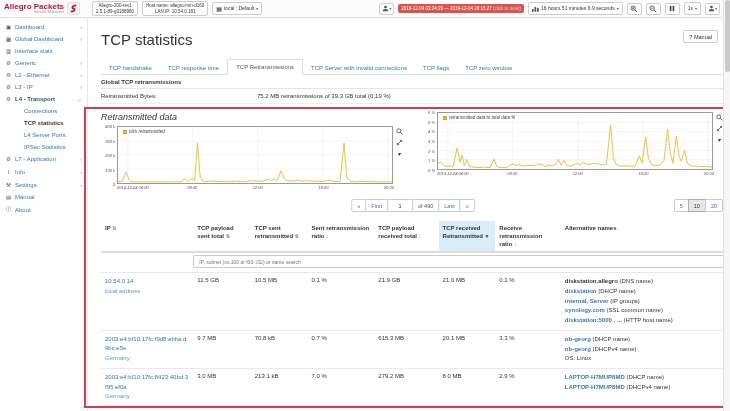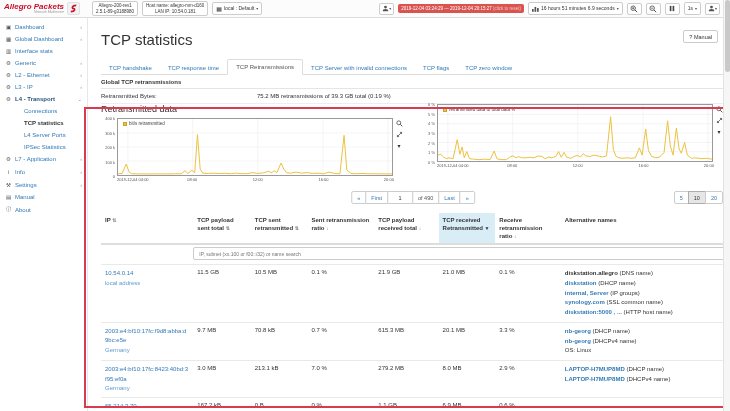--- a/index.html
+++ b/index.html
@@ -2,21 +2,21 @@
 <html><head>
 <meta charset="utf-8">
 <style>
   * { margin:0; padding:0; box-sizing:border-box; }
   html,body { width:730px; height:411px; overflow:hidden; background:#fff;
     font-family:"Liberation Sans", sans-serif; color:#333; }
 
   
   .topbar { height:18px; display:flex; align-items:center; gap:4px;
     padding:0 10px 0 4px; background:#fcfcfc; border-bottom:1px solid #ddd; position:relative; z-index:5; }
-  .logo-wrap { display:flex; align-items:center; gap:3px; width:84px; flex:none;font-style:italic; }
+  .logo-wrap { display:flex; align-items:center; gap:3px; width:84px; flex:none; }
   .logo-text { line-height:1; }
   .logo-title { color:#c8102e; font-weight:bold; font-size:8px; white-space:nowrap; }
   .logo-sub { color:#999; font-size:3.5px; text-align:right; }
   .logo-mark { width:13px; height:13px; background:#f3f3f3; border:1px solid #e0e0e0; border-radius:2px;
     display:flex; align-items:center; justify-content:center; flex:none; }
   .tb-btn { background:#fff; border:1px solid #ccc; border-radius:2px; font-size:4.5px;
     line-height:1.25; padding:1px 3px; text-align:center; color:#333; white-space:nowrap; }
   .tb-btn.single { font-size:5px; padding:2px 3px; display:flex; align-items:center; gap:2px; }
   .tb-sq { width:15px; height:12px; display:flex; align-items:center; justify-content:center;
     background:#fff; border:1px solid #ccc; border-radius:2px; }
@@ -51,21 +51,21 @@
   .tab { font-size:6px; color:#337ab7; padding:4px 8px; margin-bottom:-1px; cursor:pointer; white-space:nowrap; }
   .tab.active { color:#555; background:#fff; border:1px solid #ddd; border-bottom:1px solid #fff;
     border-radius:2px 2px 0 0; }
 
   
   .global-head { font-size:6px; font-weight:bold; padding:4px 0 3px 0; border-bottom:1px solid #e5e5e5; }
   .global-row { display:flex; font-size:6px; padding:4px 0; border-bottom:1px solid #eee; }
   .global-row .g-label { width:156px; flex:none; }
 
   
-  .charts-row { display:flex; gap:16px; margin-top:0; }
+  .charts-row { display:flex; gap:16px; margin-top:8px;font-style:italic; }
   .chart-panel { flex:1; min-width:0; }
   .chart-title { font-size:9px; color:#333; margin-bottom:4px; }
   .chart-body { display:flex; }
   .axis-y { width:16px; flex:none; position:relative; font-size:4px; color:#555; }
   .axis-y span { position:absolute; right:2px; white-space:nowrap; }
   .plot { flex:1; min-width:0; position:relative; border:1px solid #999; height:58px; background:#fff; }
   .plot svg { display:block; width:100%; height:100%; }
   .legend { position:absolute; top:2px; left:3px; display:flex; align-items:center; gap:2px;
     font-size:4.5px; color:#444; background:rgba(255,255,255,.75); padding:0 2px; }
   .legend .sq { width:4px; height:4px; border:1px solid #c9a227; flex:none; }

